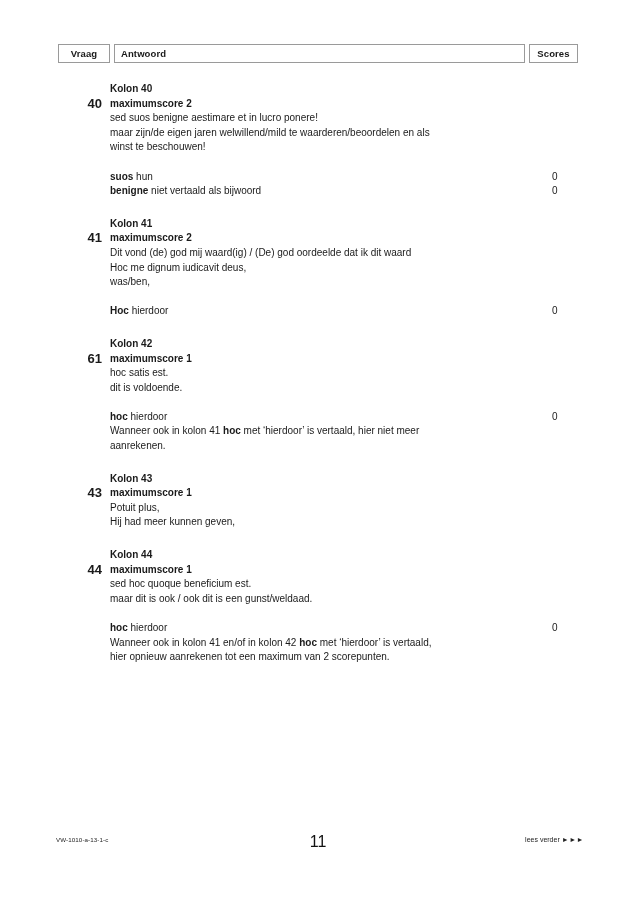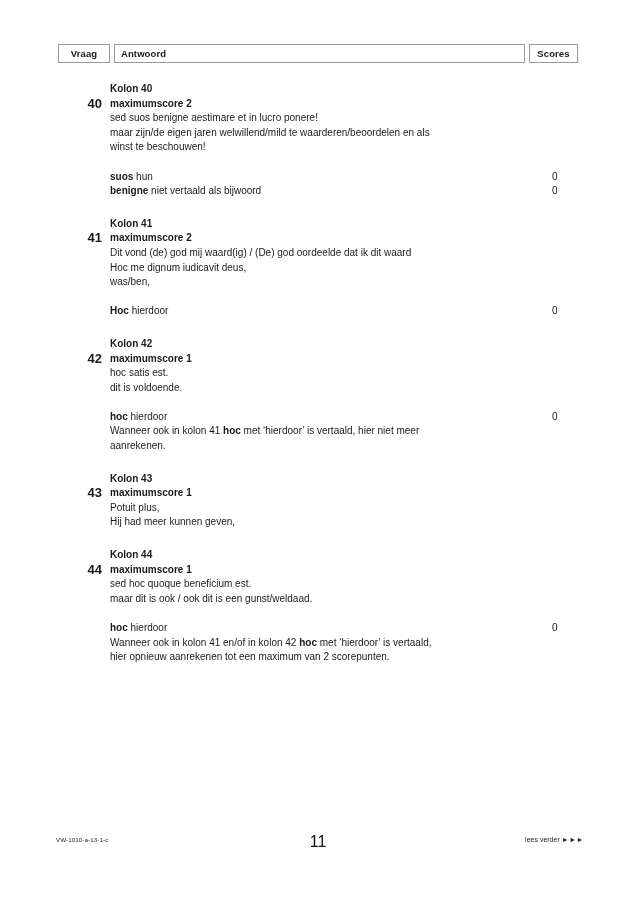--- a/index.html
+++ b/index.html
@@ -203,21 +203,21 @@
           <div class="txt"><b>Hoc</b> hierdoor</div>
           <div class="score">0</div>
         </div>
       </div>
       <div class="gap-md"></div>
       <div class="block">
         <div class="row">
           <div class="txt bold">Kolon 42</div>
         </div>
         <div class="row">
-          <div class="qnum">42</div>
+          <div class="qnum">61</div>
           <div class="txt bold">maximumscore 1</div>
         </div>
         <div class="row">
           <div class="txt">hoc satis est.</div>
         </div>
         <div class="row">
           <div class="txt">dit is voldoende.</div>
         </div>
         <div class="gap-sm"></div>
         <div class="row">

